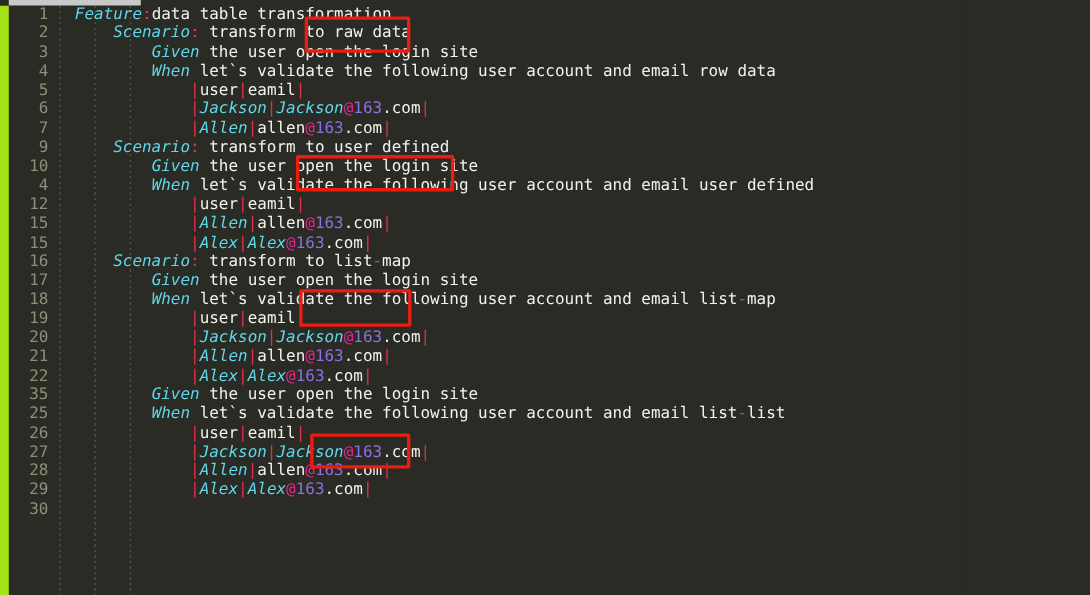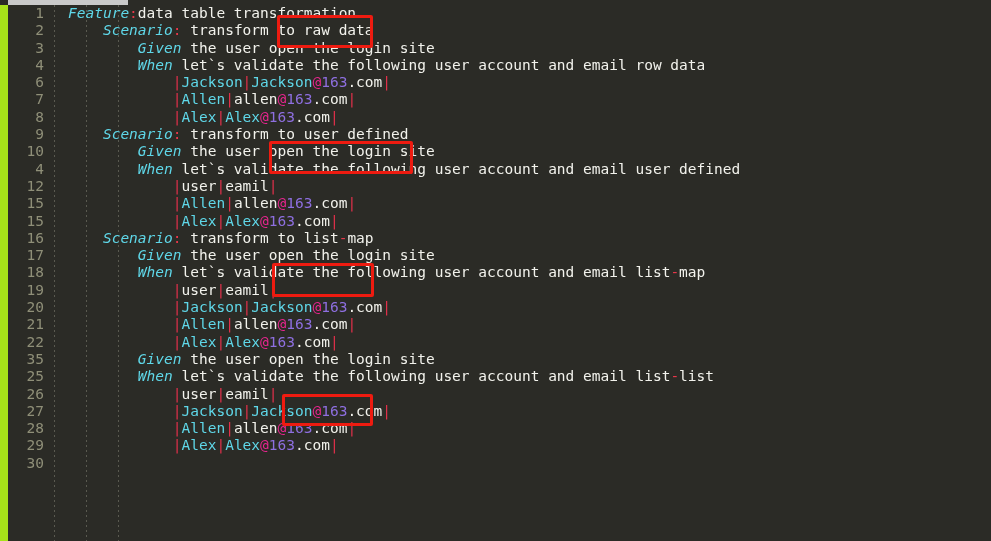--- a/index.html
+++ b/index.html
@@ -98,21 +98,21 @@
     display: inline-block;
     padding-left: 24px;
     vertical-align: top;
   }
 
   
   .kw      { color: #5fd7e8; font-style: italic; }
   .colon   { color: #e8374a; }
   .txt     { color: #f2f2ec; }
   .pipe    { color: #e0304a; }
-  .cell-id { color: #5fd7e8; }
+  .cell-id { color: #5fd7e8; font-style: italic; }
   .at      { color: #e8258f; }
   .num     { color: #8e6fe0; }
   .dash    { color: #e8374a; }
   .plain   { color: #f2f2ec; }
 
   
   .annot {
     position: absolute;
     border: 3px solid #ee1b10;
     border-radius: 2px;
@@ -136,23 +136,23 @@
     <div id="indent-guides">
         <div class="indent-guide" style="left: 46px;"></div>
         <div class="indent-guide" style="left: 78px;"></div>
         <div class="indent-guide" style="left: 110px;"></div>
       </div>
     <div class="code-lines" id="code-lines">
         <div class="line"><span class="lnum">1</span><span class="code"><span class="kw">Feature</span><span class="colon">:</span><span class="txt">data table transformation</span></span></div>
         <div class="line"><span class="lnum">2</span><span class="code"><span class="txt">    </span><span class="kw">Scenario</span><span class="colon">:</span><span class="txt"> transform to raw data</span></span></div>
         <div class="line"><span class="lnum">3</span><span class="code"><span class="txt">        </span><span class="kw">Given</span><span class="txt"> the user open the login site</span></span></div>
         <div class="line"><span class="lnum">4</span><span class="code"><span class="txt">        </span><span class="kw">When</span><span class="txt"> let`s validate the following user account and email row data</span></span></div>
+        <div class="line"><span class="lnum">5</span><span class="code"><span class="txt">            </span><span class="pipe">|</span><span class="plain">user</span><span class="pipe">|</span><span class="plain">eamil</span><span class="pipe">|</span></span></div>
         <div class="line"><span class="lnum">6</span><span class="code"><span class="txt">            </span><span class="pipe">|</span><span class="cell-id">Jackson</span><span class="pipe">|</span><span class="cell-id">Jackson</span><span class="at">@</span><span class="num">163</span><span class="plain">.com</span><span class="pipe">|</span></span></div>
         <div class="line"><span class="lnum">7</span><span class="code"><span class="txt">            </span><span class="pipe">|</span><span class="cell-id">Allen</span><span class="pipe">|</span><span class="plain">allen</span><span class="at">@</span><span class="num">163</span><span class="plain">.com</span><span class="pipe">|</span></span></div>
-        <div class="line"><span class="lnum">8</span><span class="code"><span class="txt">            </span><span class="pipe">|</span><span class="cell-id">Alex</span><span class="pipe">|</span><span class="cell-id">Alex</span><span class="at">@</span><span class="num">163</span><span class="plain">.com</span><span class="pipe">|</span></span></div>
         <div class="line"><span class="lnum">9</span><span class="code"><span class="txt">    </span><span class="kw">Scenario</span><span class="colon">:</span><span class="txt"> transform to user defined</span></span></div>
         <div class="line"><span class="lnum">10</span><span class="code"><span class="txt">        </span><span class="kw">Given</span><span class="txt"> the user open the login site</span></span></div>
         <div class="line"><span class="lnum">4</span><span class="code"><span class="txt">        </span><span class="kw">When</span><span class="txt"> let`s validate the following user account and email user defined</span></span></div>
         <div class="line"><span class="lnum">12</span><span class="code"><span class="txt">            </span><span class="pipe">|</span><span class="plain">user</span><span class="pipe">|</span><span class="plain">eamil</span><span class="pipe">|</span></span></div>
         <div class="line"><span class="lnum">15</span><span class="code"><span class="txt">            </span><span class="pipe">|</span><span class="cell-id">Allen</span><span class="pipe">|</span><span class="plain">allen</span><span class="at">@</span><span class="num">163</span><span class="plain">.com</span><span class="pipe">|</span></span></div>
         <div class="line"><span class="lnum">15</span><span class="code"><span class="txt">            </span><span class="pipe">|</span><span class="cell-id">Alex</span><span class="pipe">|</span><span class="cell-id">Alex</span><span class="at">@</span><span class="num">163</span><span class="plain">.com</span><span class="pipe">|</span></span></div>
         <div class="line"><span class="lnum">16</span><span class="code"><span class="txt">    </span><span class="kw">Scenario</span><span class="colon">:</span><span class="txt"> transform to list</span><span class="dash">-</span><span class="txt">map</span></span></div>
         <div class="line"><span class="lnum">17</span><span class="code"><span class="txt">        </span><span class="kw">Given</span><span class="txt"> the user open the login site</span></span></div>
         <div class="line"><span class="lnum">18</span><span class="code"><span class="txt">        </span><span class="kw">When</span><span class="txt"> let`s validate the following user account and email list</span><span class="dash">-</span><span class="txt">map</span></span></div>
         <div class="line"><span class="lnum">19</span><span class="code"><span class="txt">            </span><span class="pipe">|</span><span class="plain">user</span><span class="pipe">|</span><span class="plain">eamil</span><span class="pipe">|</span></span></div>

